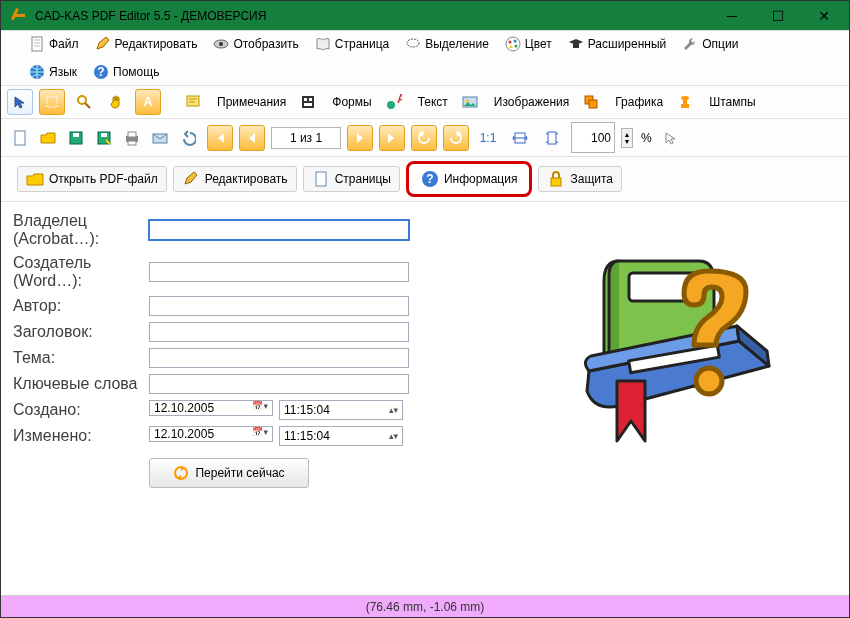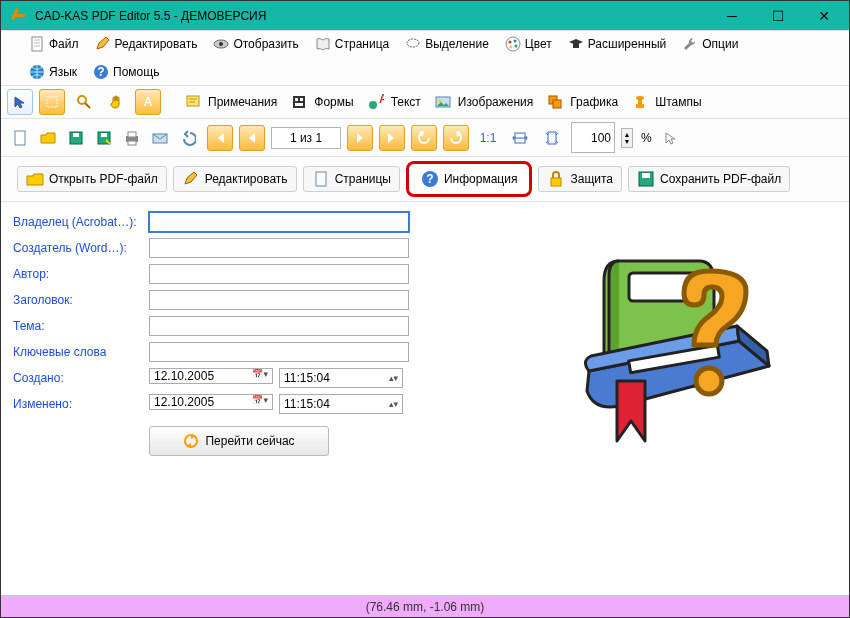--- a/index.html
+++ b/index.html
@@ -1,47 +1,47 @@
 <!DOCTYPE html>
 <html><head>
 <meta charset="utf-8">
 <style>
 *{box-sizing:border-box;margin:0;padding:0;font-family:"Segoe UI",Tahoma,sans-serif;font-size:12px}
 body{background:#fff;width:850px;height:618px;border:1px solid #333;position:relative;overflow:hidden}
-.titlebar{height:30px;display:flex;align-items:center;padding:0 2px;background:#14b8a6;border-bottom:1px solid #ddd}
+.titlebar{height:30px;display:flex;align-items:center;padding:0 2px;background:#15803d;border-bottom:1px solid #ddd}
 .titlebar .app-icon{width:16px;height:16px;margin:0 8px}
 .titlebar .title{flex:1;font-size:12px}
 .winbtns{display:flex}
 .winbtn{width:46px;height:30px;display:flex;align-items:center;justify-content:center;font-size:14px;cursor:default}
 .menubar{display:flex;flex-wrap:wrap;padding:3px 22px;gap:4px;background:#fdfdfd;border-bottom:1px solid #e1e1e1}
 .menuitem{display:flex;align-items:center;gap:4px;padding:2px 6px;cursor:default}
 .menuitem .ico{width:16px;height:16px;display:inline-block}
 .toolbar{display:flex;align-items:center;padding:3px 6px;gap:6px;background:#fdfdfd;border-bottom:1px solid #e1e1e1;white-space:nowrap}
 .tbtn{width:26px;height:26px;border:1px solid #a7c7e7;border-radius:3px;background:linear-gradient(#fff,#e9f1fb);display:flex;align-items:center;justify-content:center;cursor:default}
 .tbtn.orange{background:linear-gradient(#ffe9b8,#fdbb3b);border-color:#e0a020}
 .tbtn.plain{border-color:transparent;background:transparent}
 .tgrp{display:flex;align-items:center;gap:2px}
-.tlabel{display:flex;align-items:center;gap:7px;padding:2px 4px}
+.tlabel{display:flex;align-items:center;gap:16px;padding:2px 4px}
 .pageinput{width:70px;height:22px;border:1px solid #b4b4b4;text-align:center;background:#fff}
 .zoomfield{width:44px;height:31px;border:1px solid #b4b4b4;text-align:right;padding-right:3px;background:#fff}
 .spinbtns{width:12px;height:20px;border:1px solid #b4b4b4;background:#f1f1f1;font-size:7px;display:flex;flex-direction:column;align-items:center;justify-content:center;line-height:1}
 .tabbar{display:flex;align-items:center;padding:4px 16px;gap:6px;background:#fdfdfd;border-bottom:1px solid #e1e1e1}
 .tab{display:flex;align-items:center;gap:5px;padding:3px 8px;border:1px solid #cfcfcf;border-radius:3px;background:#f7f7f7;cursor:default}
 .tab .ico{width:18px;height:18px}
 .tab.active-hl{border:3px solid #d40000;border-radius:8px;padding:6px 12px;background:#fff}
 .content{position:relative;padding:10px 12px;height:350px}
 .form{display:grid;grid-template-columns:130px 260px;row-gap:6px;column-gap:6px;align-items:center}
-.form label{font-size:12px;color:#1d4ed8}
+.form label{font-size:16px;color:#404040}
 .form input.txt{height:20px;border:1px solid #aab;background:#fff;padding:0 4px;width:260px}
 .form input.txt.first{outline:1px solid #3a7bd5;border-color:#3a7bd5}
 .daterow{display:flex;gap:6px}
 .datebox{display:flex;border:1px solid #aab;background:#fff;height:16px;width:124px;padding:0 4px;justify-content:space-between}
 .timebox{display:flex;align-items:center;border:1px solid #aab;background:#fff;height:20px;width:124px;padding:0 4px;justify-content:space-between}
 .cal{font-size:9px;color:#555}
-.go-btn{margin-top:12px;margin-left:136px;width:180px;height:30px;border:1px solid #bbb;border-radius:3px;background:linear-gradient(#fff,#e7e7e7);display:flex;align-items:center;justify-content:center;gap:6px;cursor:default}
+.go-btn{margin-top:12px;margin-left:136px;width:160px;height:30px;border:1px solid #bbb;border-radius:3px;background:linear-gradient(#fff,#e7e7e7);display:flex;align-items:center;justify-content:center;gap:6px;cursor:default}
 .statusbar{position:absolute;bottom:0;left:0;right:0;height:22px;border-top:1px solid #ccc;background:#f0abfc;display:flex;align-items:center;justify-content:center;font-size:11px;color:#333}
 .bigicon{position:absolute;right:50px;top:230px;width:240px;height:240px}
 svg{display:block}
 </style>
 </head>
 <body>
 
 <div class="titlebar">
   <span class="app-icon">
     <svg width="16" height="16">
@@ -378,29 +378,20 @@
       <span>Информация</span>
     </div>
   <div class="tab">
       <span class="ico">
         <svg width="18" height="18">
           <rect x="4" y="8" width="10" height="8" fill="#fc0" stroke="#b80"></rect>
           <path d="M6 8V5a3 3 0 016 0v3" fill="none" stroke="#b80" stroke-width="2"></path>
         </svg>
       </span>
       <span>Защита</span>
-    </div>
-  <div class="tab">
-      <span class="ico">
-        <svg width="18" height="18">
-          <rect x="2" y="2" width="14" height="14" fill="#2a7" stroke="#064"></rect>
-          <rect x="5" y="3" width="8" height="5" fill="#fff"></rect>
-        </svg>
-      </span>
-      <span>Сохранить PDF-файл</span>
     </div>
 </div>
 
 <div class="content">
   <div class="form">
     <label>Владелец (Acrobat…):</label>
     <input class="txt first" value="" style="">
     <label>Создатель (Word…):</label>
     <input class="txt" value="" style="">
     <label>Автор:</label>

